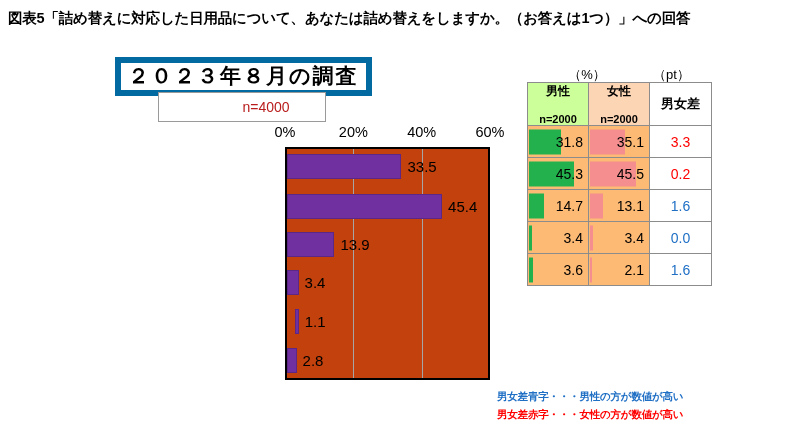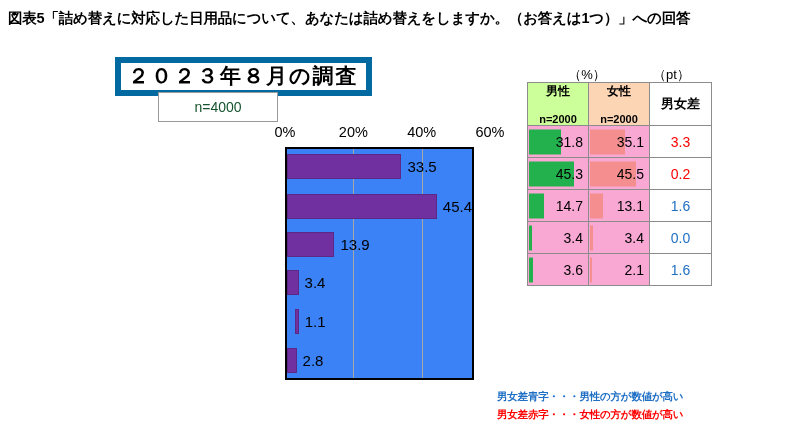--- a/index.html
+++ b/index.html
@@ -49,21 +49,22 @@
     left: 158px;
     top: 92px;
     width: 118px;
     height: 28px;
     border: 1px solid #9a9a9a;
     background: #fff;
     display: flex;
     align-items: center;
     justify-content: center;
     font-size: 14px;
-    color: #14532d;
+    color: #b91c1c;
+    padding-left: 48px;
   }
 
   
   #bar-chart {
     position: absolute;
     left: 0;
     top: 0;
     width: 510px;
     height: 439px;
   }
@@ -72,24 +73,24 @@
     top: 124px;
     font-size: 14.5px;
     color: #000;
     transform: translateX(-50%);
     white-space: nowrap;
   }
   #plot-area {
     position: absolute;
     left: 285px;
     top: 147px;
-    width: 189px;
+    width: 205px;
     height: 233px;
     border: 2px solid #000;
-    background: #3b82f6;
+    background: #c2410c;
     box-sizing: border-box;
   }
   .gridline {
     position: absolute;
     top: 0;
     bottom: 0;
     width: 1px;
     background: #a6a6a6;
   }
   .bar-row {
@@ -161,21 +162,21 @@
   }
   .hdr-cell .hdr-n { font-size: 11px; font-weight: bold; }
   th.col-male   { background: #CCFF99; }
   th.col-female { background: #FCD5B5; }
   th.col-diff   { background: #ffffff; }
   .hdr-diff-label { font-size: 13px; font-weight: bold; }
 
   td.val-cell {
     height: 31px;
     position: relative;
-    background: #f9a8d4;
+    background: #fdba74;
   }
   .mini-bar {
     position: absolute;
     left: 1px;
     top: 50%;
     transform: translateY(-50%);
     height: 25px;
   }
   .mini-bar.male   { background: #22B14C; }
   .mini-bar.female { background: #F58E8E; }

